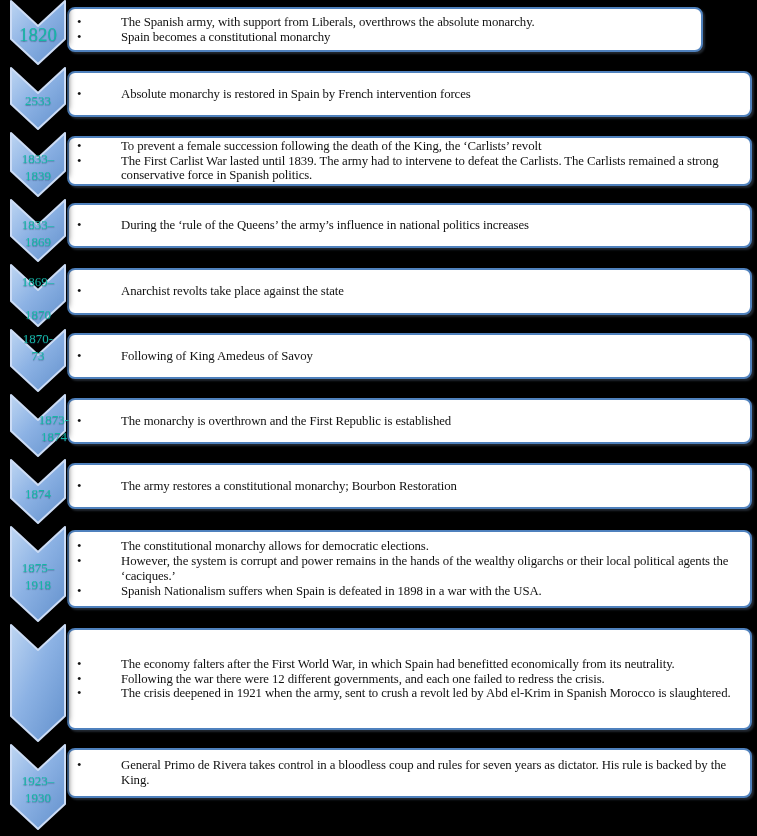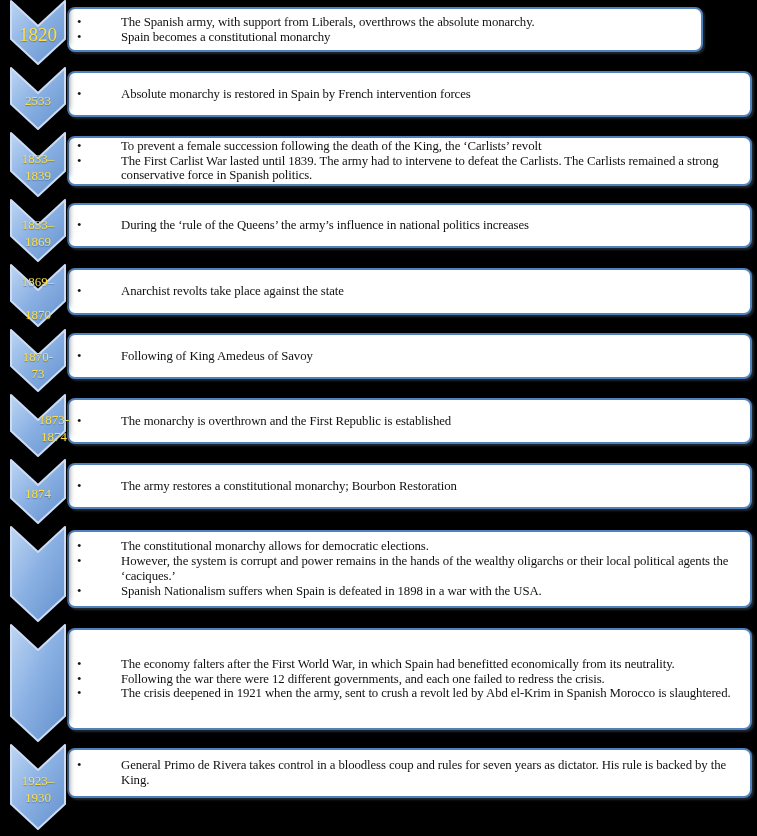--- a/index.html
+++ b/index.html
@@ -5,21 +5,21 @@
   html,body{margin:0;padding:0;background:#000;}
   .canvas{
     position:relative;width:757px;height:836px;background:#000;overflow:hidden;
     font-family:"Liberation Serif","DejaVu Serif",serif;
   }
   .chev{position:absolute;left:10px;width:56px;}
   .chev svg{display:block;filter:drop-shadow(2px 4px 3px rgba(0,0,0,0.72));}
   .year{
     position:absolute;left:10px;width:56px;z-index:60;
     display:flex;flex-direction:column;align-items:center;justify-content:center;
-    color:#fde047;font-size:13px;line-height:1.3;text-align:center;
+    color:#14b8a6;font-size:13px;line-height:1.3;text-align:center;
     text-shadow:0 1px 1px rgba(40,70,110,.5);
   }
   .year.large{font-size:19px;}
   .box{
     position:absolute;left:67px;box-sizing:border-box;z-index:10;
     background:#fff;border:2px solid #4f81bd;border-radius:8px;
     box-shadow:2px 2px 2px rgba(120,140,170,.28);
     display:flex;flex-direction:column;justify-content:center;
     padding:2px 10px 2px 8px;
   }
@@ -152,21 +152,21 @@
         <defs>
           <linearGradient id="g5" x1="0" y1="0" x2="1" y2="1">
             <stop offset="0" stop-color="#bdd5f2"></stop>
             <stop offset="0.45" stop-color="#8cb2e4"></stop>
             <stop offset="1" stop-color="#6290cc"></stop>
           </linearGradient>
         </defs>
         <polygon points="1,1 28,26 55,1 55,37 28,62 1,37" fill="url(#g5)" stroke="#ccdcf5" stroke-width="2" stroke-linejoin="round"></polygon>
       </svg>
     </div>
-    <div class="year" style="top: 357px; height: 17px; text-align: right;">
+    <div class="year" style="top: 339px; height: 17px; text-align: right;">
       <span>1870-</span>
       <span>73</span>
     </div>
     <div class="box" style="top: 333px; height: 46px; width: 685px;">
       <div class="bl">
         <span class="dot">•</span>
         <span class="txt">Following of King Amedeus of Savoy</span>
       </div>
     </div>
     <div class="chev" style="top: 394px; height: 63px; z-index: 34;">
@@ -217,20 +217,24 @@
         <defs>
           <linearGradient id="g8" x1="0" y1="0" x2="1" y2="1">
             <stop offset="0" stop-color="#bdd5f2"></stop>
             <stop offset="0.45" stop-color="#8cb2e4"></stop>
             <stop offset="1" stop-color="#6290cc"></stop>
           </linearGradient>
         </defs>
         <polygon points="1,1 28,26 55,1 55,70 28,95 1,70" fill="url(#g8)" stroke="#ccdcf5" stroke-width="2" stroke-linejoin="round"></polygon>
       </svg>
     </div>
+    <div class="year" style="top: 552px; height: 50px;">
+      <span>1875–</span>
+      <span>1918</span>
+    </div>
     <div class="box" style="top: 530px; height: 78px; width: 685px;">
       <div class="bl">
         <span class="dot">•</span>
         <span class="txt">The constitutional monarchy allows for democratic elections.</span>
       </div>
       <div class="bl">
         <span class="dot">•</span>
         <span class="txt">However, the system is corrupt and power remains in the hands of the wealthy oligarchs or their local political agents the ‘caciques.’</span>
       </div>
       <div class="bl">

